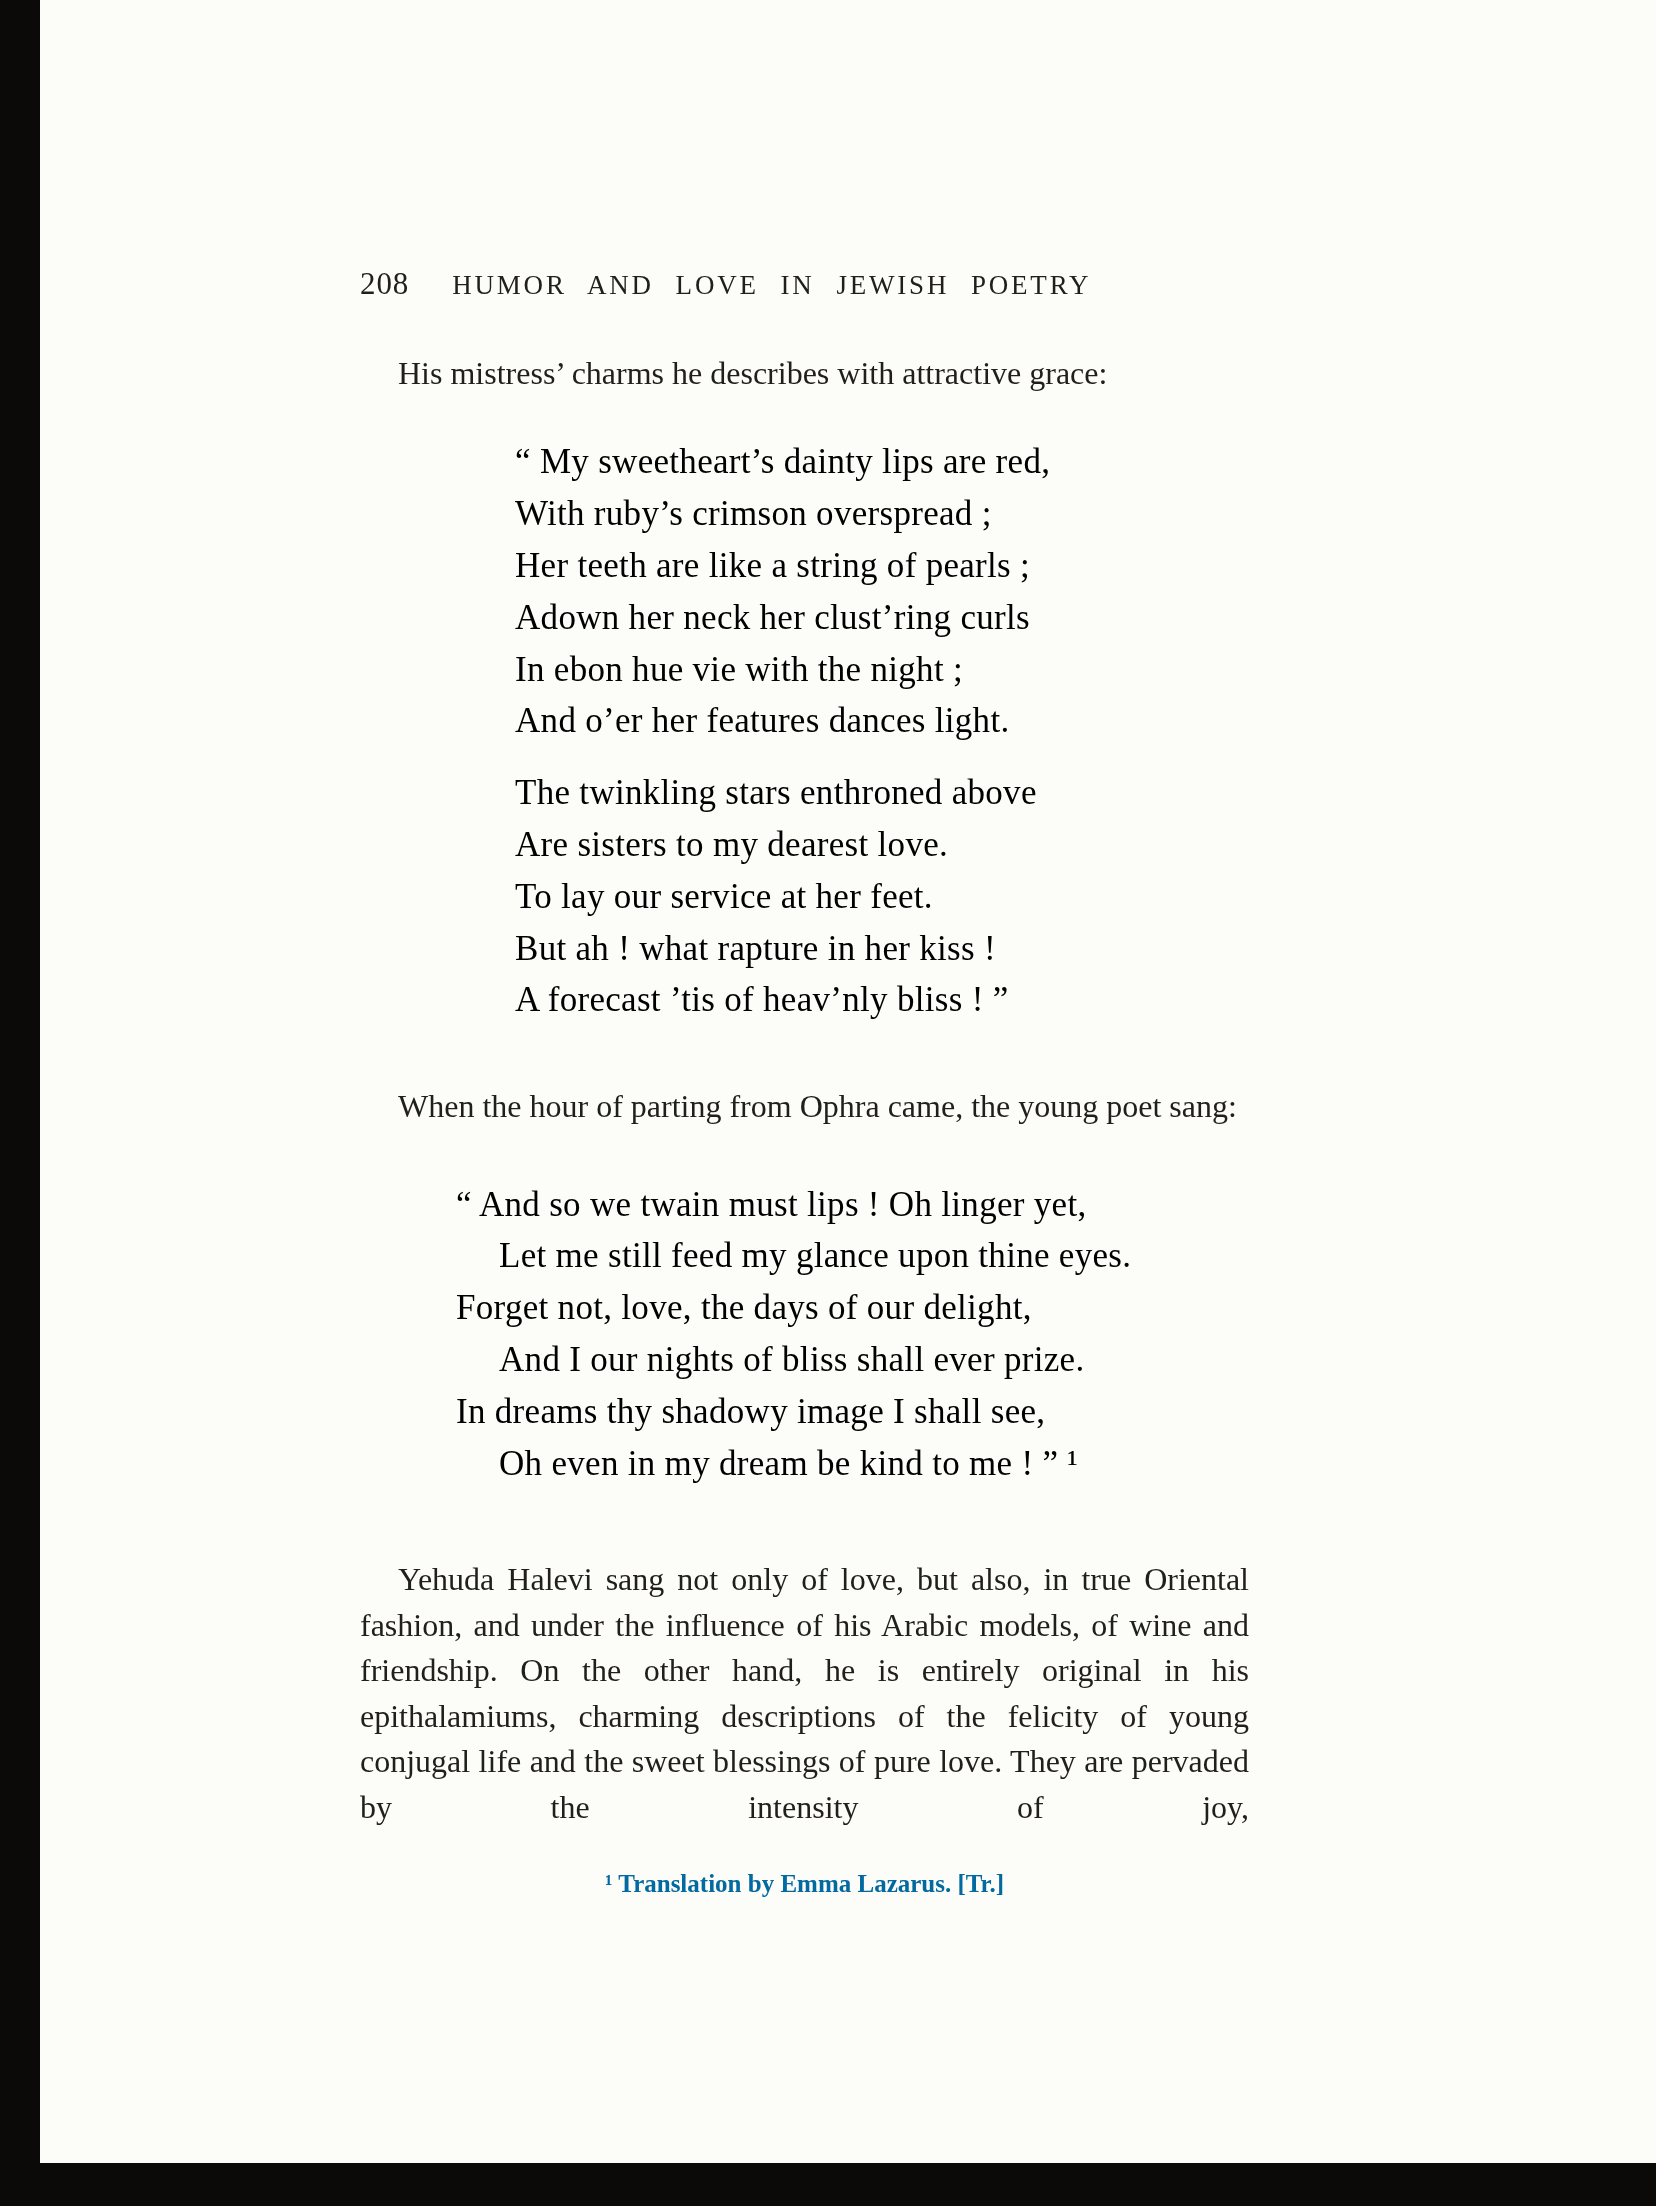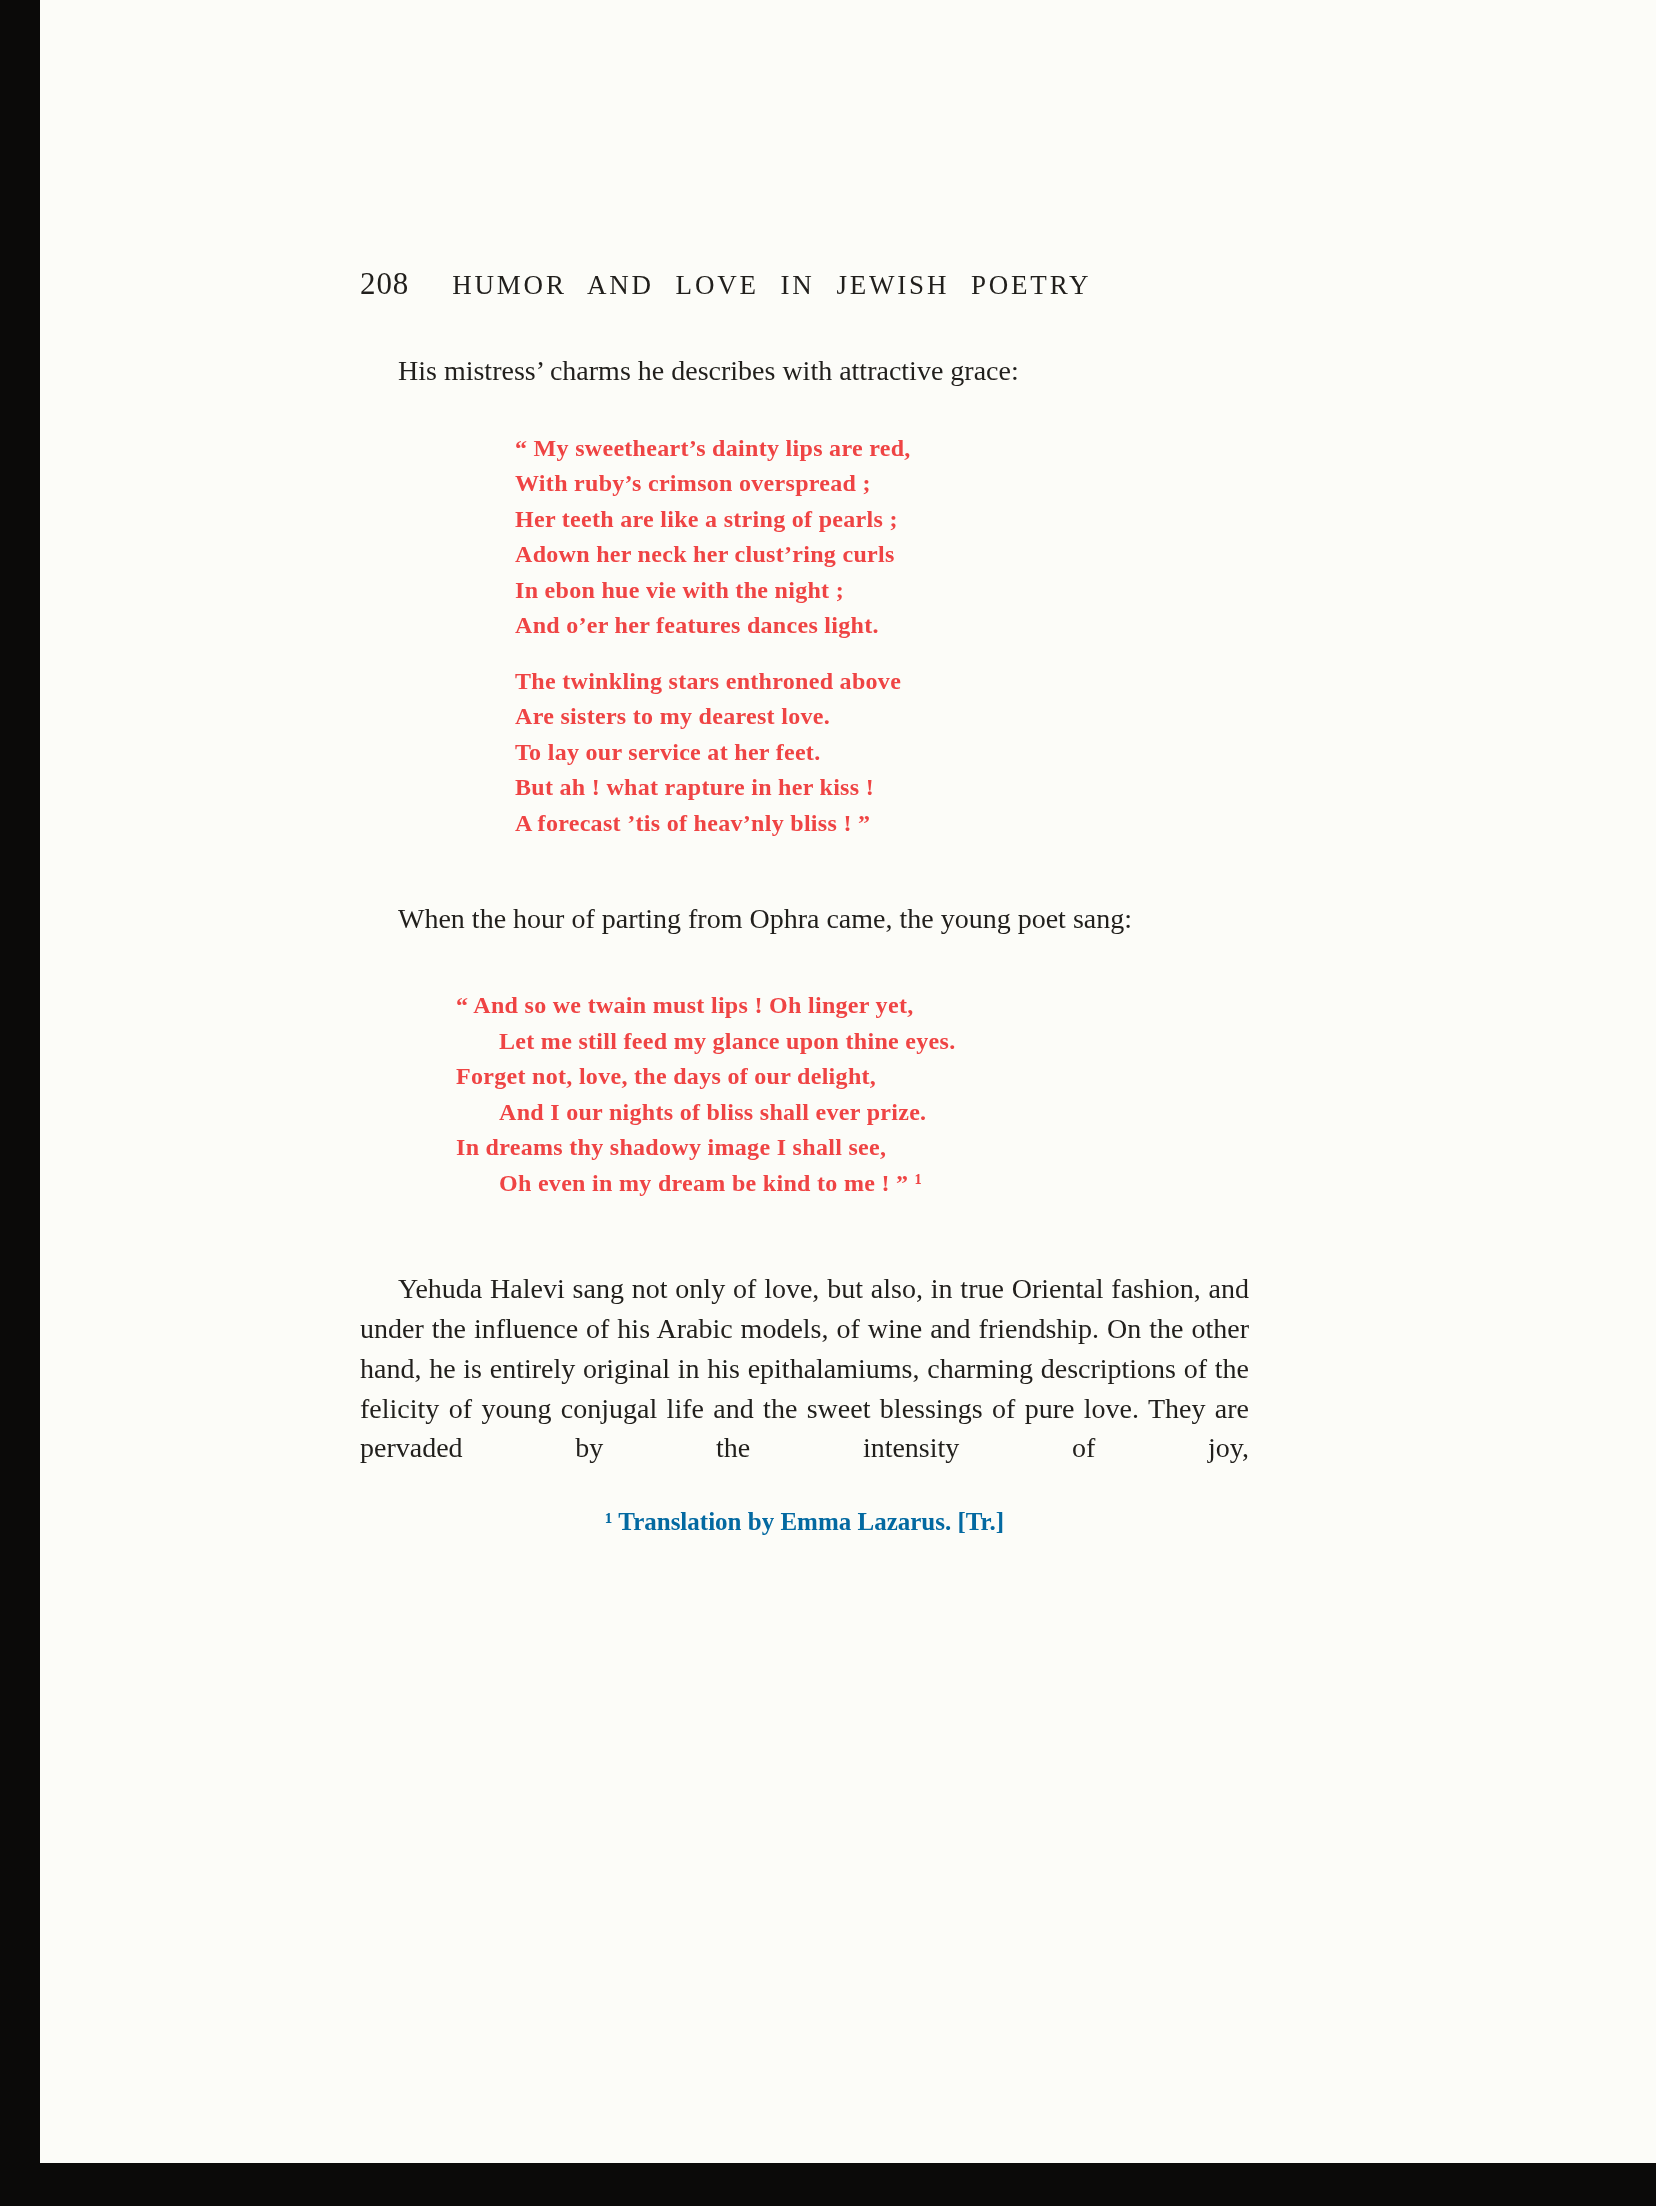--- a/index.html
+++ b/index.html
@@ -44,34 +44,34 @@
   }
   .running-title {
     margin-left: 43px;
     font-size: 27px;
     letter-spacing: 2.8px;
     word-spacing: 12.2px;
     white-space: nowrap;
   }
   .prose {
     margin: 0;
-    font-size: 28px;
+    font-size: 32px;
     line-height: 1.42;
     text-align: justify;
     text-indent: 38px;
   }
   .prose.first { margin-top: 49px; }
   .prose.mid   { margin-top: 58px; }
   .prose.last  { margin-top: 68px; text-align-last: justify; }
   .poem {
-    font-size: 24px;
-    font-weight: 700;
+    font-size: 35px;
+    font-weight: 400;
     line-height: 1.48;
     letter-spacing: 0.3px;
-    color: #ef4444;
+    color: #000000;
   }
   .poem-1 { margin: 40px 0 0 155px; }
   .poem-1 .stanza + .stanza { margin-top: 20px; }
   .poem-2 { margin: 49px 0 0 96px; }
   .poem-line { white-space: nowrap; }
   .poem-line.alt { padding-left: 43px; }
   .footnote {
     margin-top: 40px;
     text-align: center;
     font-size: 25px;

